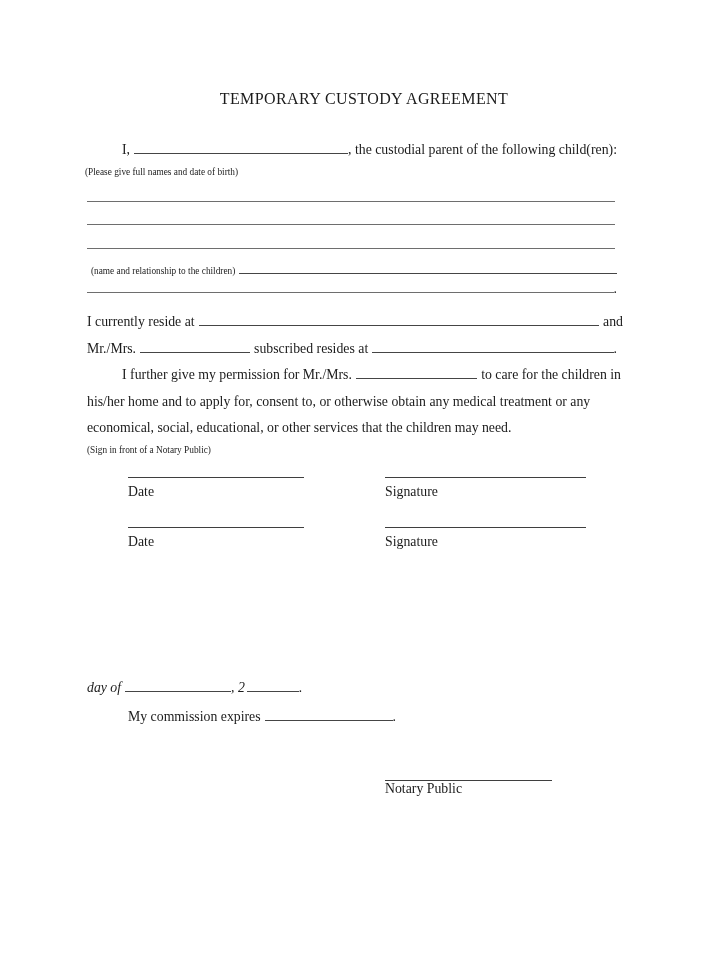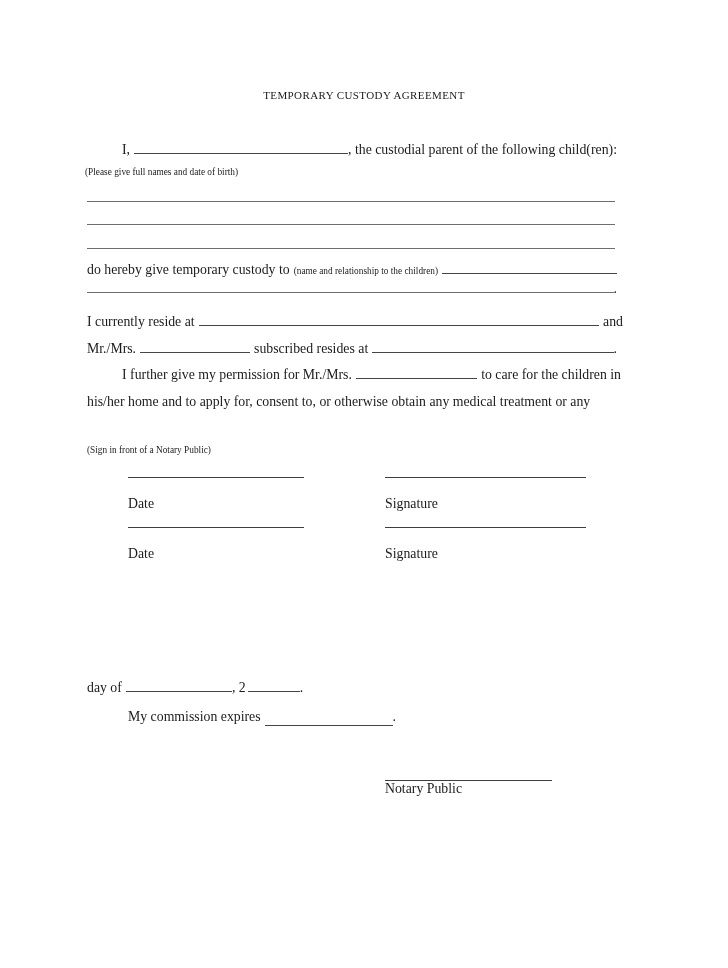--- a/index.html
+++ b/index.html
@@ -5,39 +5,39 @@
   html,body { margin:0; padding:0; background:#ffffff; }
   .page {
     position:relative; width:728px; height:968px; margin:0 auto;
     background:#ffffff; overflow:hidden;
     font-family:"Liberation Serif", serif;
     font-size:13.8px; line-height:1.22; color:#1b1b1b;
   }
   .abs { position:absolute; }
   .title {
     top:89px; left:0; width:728px; text-align:center;
-    font-size:11px; letter-spacing:0.4px;
+    font-size:16px; letter-spacing:0.4px;
   }
   .flexline { display:flex; align-items:baseline; }
   .txt { white-space:nowrap; }
   .bl {
     display:inline-block; height:11px; min-width:20px;
     border-bottom:1.4px solid #454545; margin:0 4px;
   }
   .grow { flex:1 1 auto; }
   .mr0 { margin-right:0; }
   .ml0 { margin-left:0; }
   .rule { height:0; border-top:1.5px solid #6e6e6e; }
   .small { font-size:9.3px; color:#222;text-align:center; }
   .ind { flex:0 0 auto; height:1px; }
   .ind35 { width:35px; }
   .ind83 { width:83px; }
   .sigcol { position:absolute; top:0; }
   .sigrule { height:0; border-top:1.4px solid #3f3f3f; }
-  .siglabel { margin-top:18px; }
+  .siglabel { margin-top:6px; }
 </style>
 </head>
 <body>
 
 <div class="page">
 
   <div class="abs title">TEMPORARY CUSTODY AGREEMENT</div>
 
   <div class="abs flexline" style="top:142px; left:87px; width:530px;">
     <span class="ind ind35"></span>
@@ -46,21 +46,20 @@
     <span class="txt">, the custodial parent of the following child(ren):</span>
   </div>
 
   <div class="abs small" style="top:167px; left:85px;">(Please give full names and date of birth)</div>
 
   <div class="abs rule" style="top:201px; left:87px; width:528px;"></div>
   <div class="abs rule" style="top:224px; left:87px; width:528px;"></div>
   <div class="abs rule" style="top:248px; left:87px; width:528px;"></div>
 
   <div class="abs flexline" style="top:262px; left:87px; width:530px;">
-    <span class="txt">do hereby give temporary custody to</span>
     <span class="txt small" style="margin-left:4px;">(name and relationship to the children)</span>
     <span class="bl grow mr0"></span>
   </div>
   <div class="abs flexline" style="top:281px; left:87px; width:530px;">
     <span class="bl grow ml0 mr0" style="border-color:#6e6e6e;"></span>
     <span class="txt">.</span>
   </div>
 
   <div class="abs flexline" style="top:314px; left:87px; width:536px;">
     <span class="txt">I currently reside at</span>
@@ -75,20 +74,21 @@
     <span class="txt">.</span>
   </div>
 
   <div class="abs" style="top:394px; left:87px; width:560px;">his/her home and to apply for, consent to, or otherwise obtain any medical treatment or any</div>
   <div class="abs flexline" style="top:367px; left:87px; width:534px;">
     <span class="ind ind35"></span>
     <span class="txt">I further give my permission for Mr./Mrs.</span>
     <span class="bl grow" style="min-width:80px;"></span>
     <span class="txt">to care for the children in</span>
   </div>
+  <div class="abs" style="top:420px; left:87px; width:560px;">economical, social, educational, or other services that the children may need.</div>
 
   <div class="abs small" style="top:445px; left:87px;">(Sign in front of a Notary Public)</div>
 
   <div class="abs" style="top:477px; left:128px; width:460px; height:40px;">
     <div class="sigcol" style="left:0; width:176px;">
       <div class="sigrule"></div>
       <div class="siglabel">Date</div>
     </div>
     <div class="sigcol" style="left:257px; width:201px;">
       <div class="sigrule"></div>
@@ -100,29 +100,29 @@
     <div class="sigcol" style="left:0; width:176px;">
       <div class="sigrule"></div>
       <div class="siglabel">Date</div>
     </div>
     <div class="sigcol" style="left:257px; width:201px;">
       <div class="sigrule"></div>
       <div class="siglabel">Signature</div>
     </div>
   </div>
 
-  <div class="abs flexline" style="top:680px; left:87px; width:530px;">
+  <div class="abs flexline" style="top:680px; left:87px; width:530px;font-style:italic;">
     <span class="txt">day of</span>
     <span class="bl mr0" style="width:106px; flex:0 0 auto;"></span>
     <span class="txt">, 2</span>
     <span class="bl ml0 mr0" style="width:52px; flex:0 0 auto; margin-left:2px;"></span>
     <span class="txt">.</span>
   </div>
 
-  <div class="abs flexline" style="top:709px; left:128px; width:400px;align-items:flex-end;">
+  <div class="abs flexline" style="top:709px; left:128px; width:400px;">
     <span class="txt">My commission expires</span>
     <span class="bl mr0" style="width:128px; flex:0 0 auto;"></span>
     <span class="txt">.</span>
   </div>
 
   <div class="abs" style="top:780px; left:385px; width:167px;">
     <div class="sigrule"></div>
     <div class="siglabel" style="margin-top:0;">Notary Public</div>
   </div>
 

